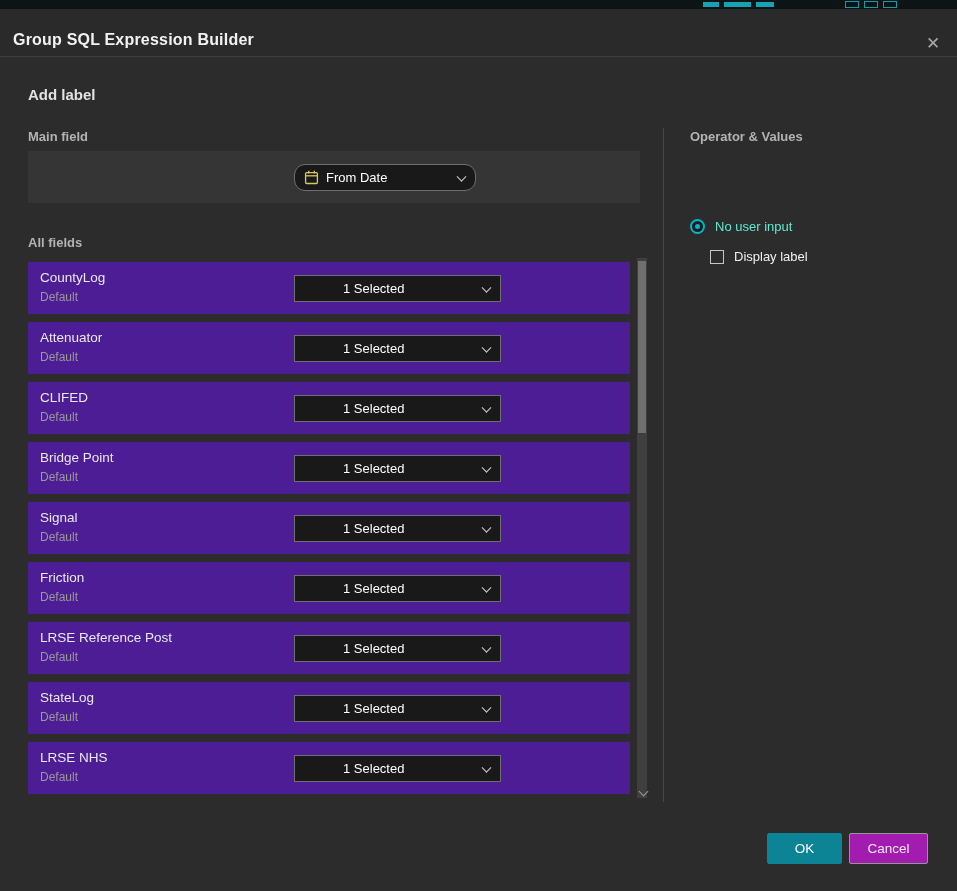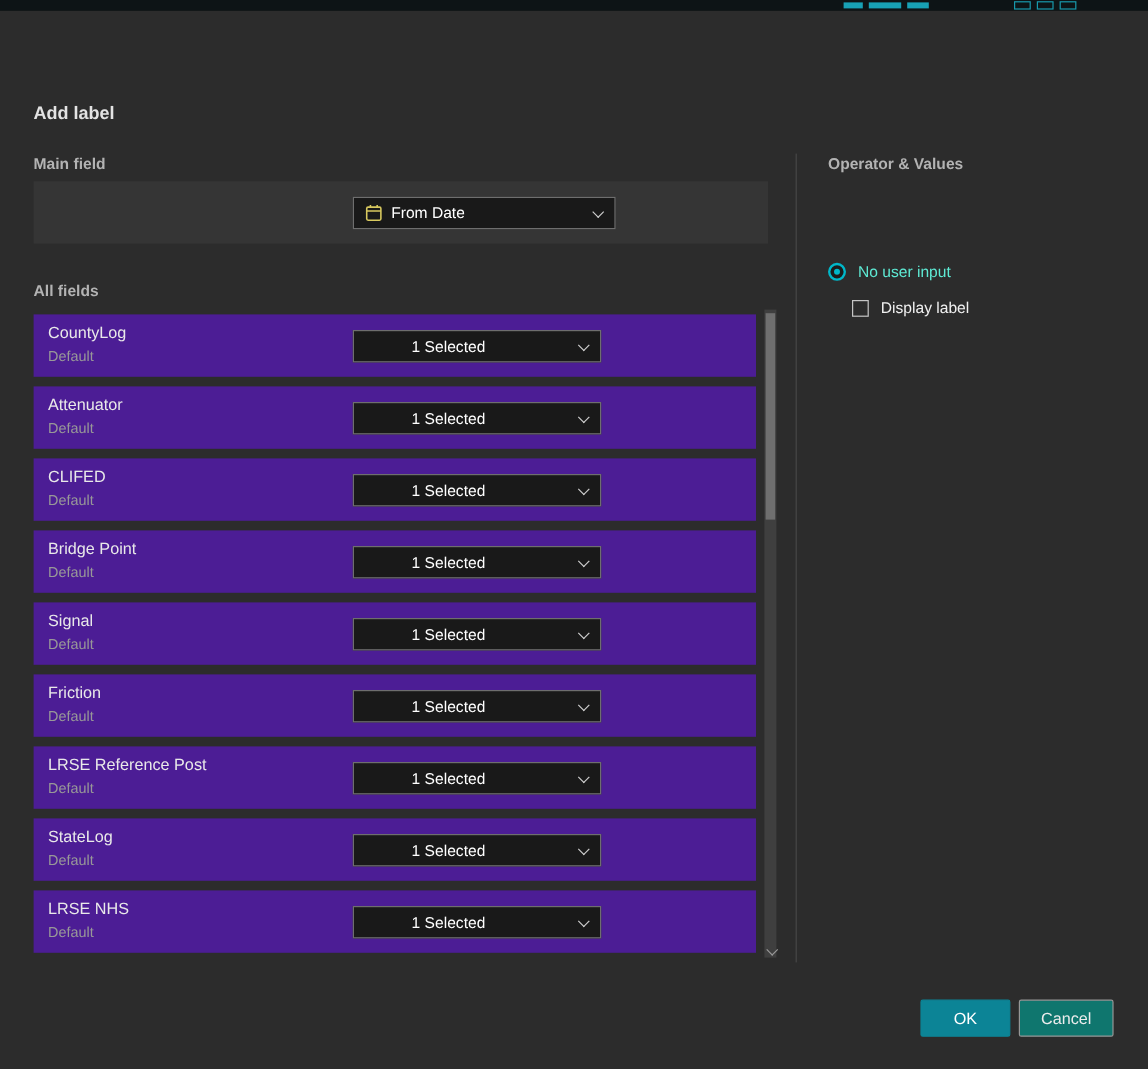--- a/index.html
+++ b/index.html
@@ -53,45 +53,49 @@
   .radio-label { margin-left:10px; font-size:13px; color:#5eead4; }
 
   .check-row { position:absolute; left:710px; top:249px; display:flex; align-items:center; cursor:pointer; }
   .checkbox { width:14px; height:14px; border:1px solid #c6c6c6; background:transparent; flex:0 0 auto; }
   .check-label { margin-left:10px; font-size:13px; color:#f0f0f0; }
 
   
   .btn { position:absolute; top:833px; height:31px; font-size:13.5px; display:flex; align-items:center; justify-content:center;
          border-radius:2px; cursor:pointer; font-family:inherit; }
   .btn-ok { left:767px; width:75px; background:#0c8496; color:#ffffff; border:1px solid #0c8496; }
-  .btn-cancel { left:849px; width:79px; background:#0f766e; color:#ececec; border:1px solid #969696; }
+  .btn-cancel { left:849px; width:79px; background:#a21caf; color:#ececec; border:1px solid #969696; }
 </style>
 </head>
 <body>
 
 <div class="stage">
 
   <div class="app-strip">
     <span class="strip-frag" style="left:703px;width:16px;"></span>
     <span class="strip-frag" style="left:724px;width:27px;"></span>
     <span class="strip-frag" style="left:756px;width:18px;"></span>
     <span class="strip-box" style="left:845px;width:14px;"></span>
     <span class="strip-box" style="left:864px;width:14px;"></span>
     <span class="strip-box" style="left:883px;width:14px;"></span>
   </div>
 
   <div class="dialog-bg"></div>
 
+  <div class="dlg-header">
+    <div class="dlg-title">Group SQL Expression Builder</div>
+    <div class="close-btn">✕</div>
+  </div>
 
   <div class="section-heading">Add label</div>
 
   <div class="sub-label" style="left:28px;top:129px;">Main field</div>
 
   <div class="panel" style="left:28px;top:151px;width:612px;height:52px;">
-    <div class="dd" style="left:266px;top:13px;width:219px;height:27px;">
+    <div class="dd" style="left:266px;top:13px;width:182px;height:27px;border-radius:11px;">
       <span class="cal-icon">
         <svg width="15" height="15" viewBox="0 0 16 16" fill="none" stroke="#d8c95f" stroke-width="1.4">
           <rect x="1.7" y="2.8" width="12.6" height="11.6" rx="1.2"></rect>
           <line x1="1.7" y1="6.2" x2="14.3" y2="6.2"></line>
           <line x1="5" y1="0.8" x2="5" y2="3.6"></line>
           <line x1="11" y1="0.8" x2="11" y2="3.6"></line>
         </svg>
       </span>
       <span class="dd-text">From Date</span>
       <span class="chev"></span>

